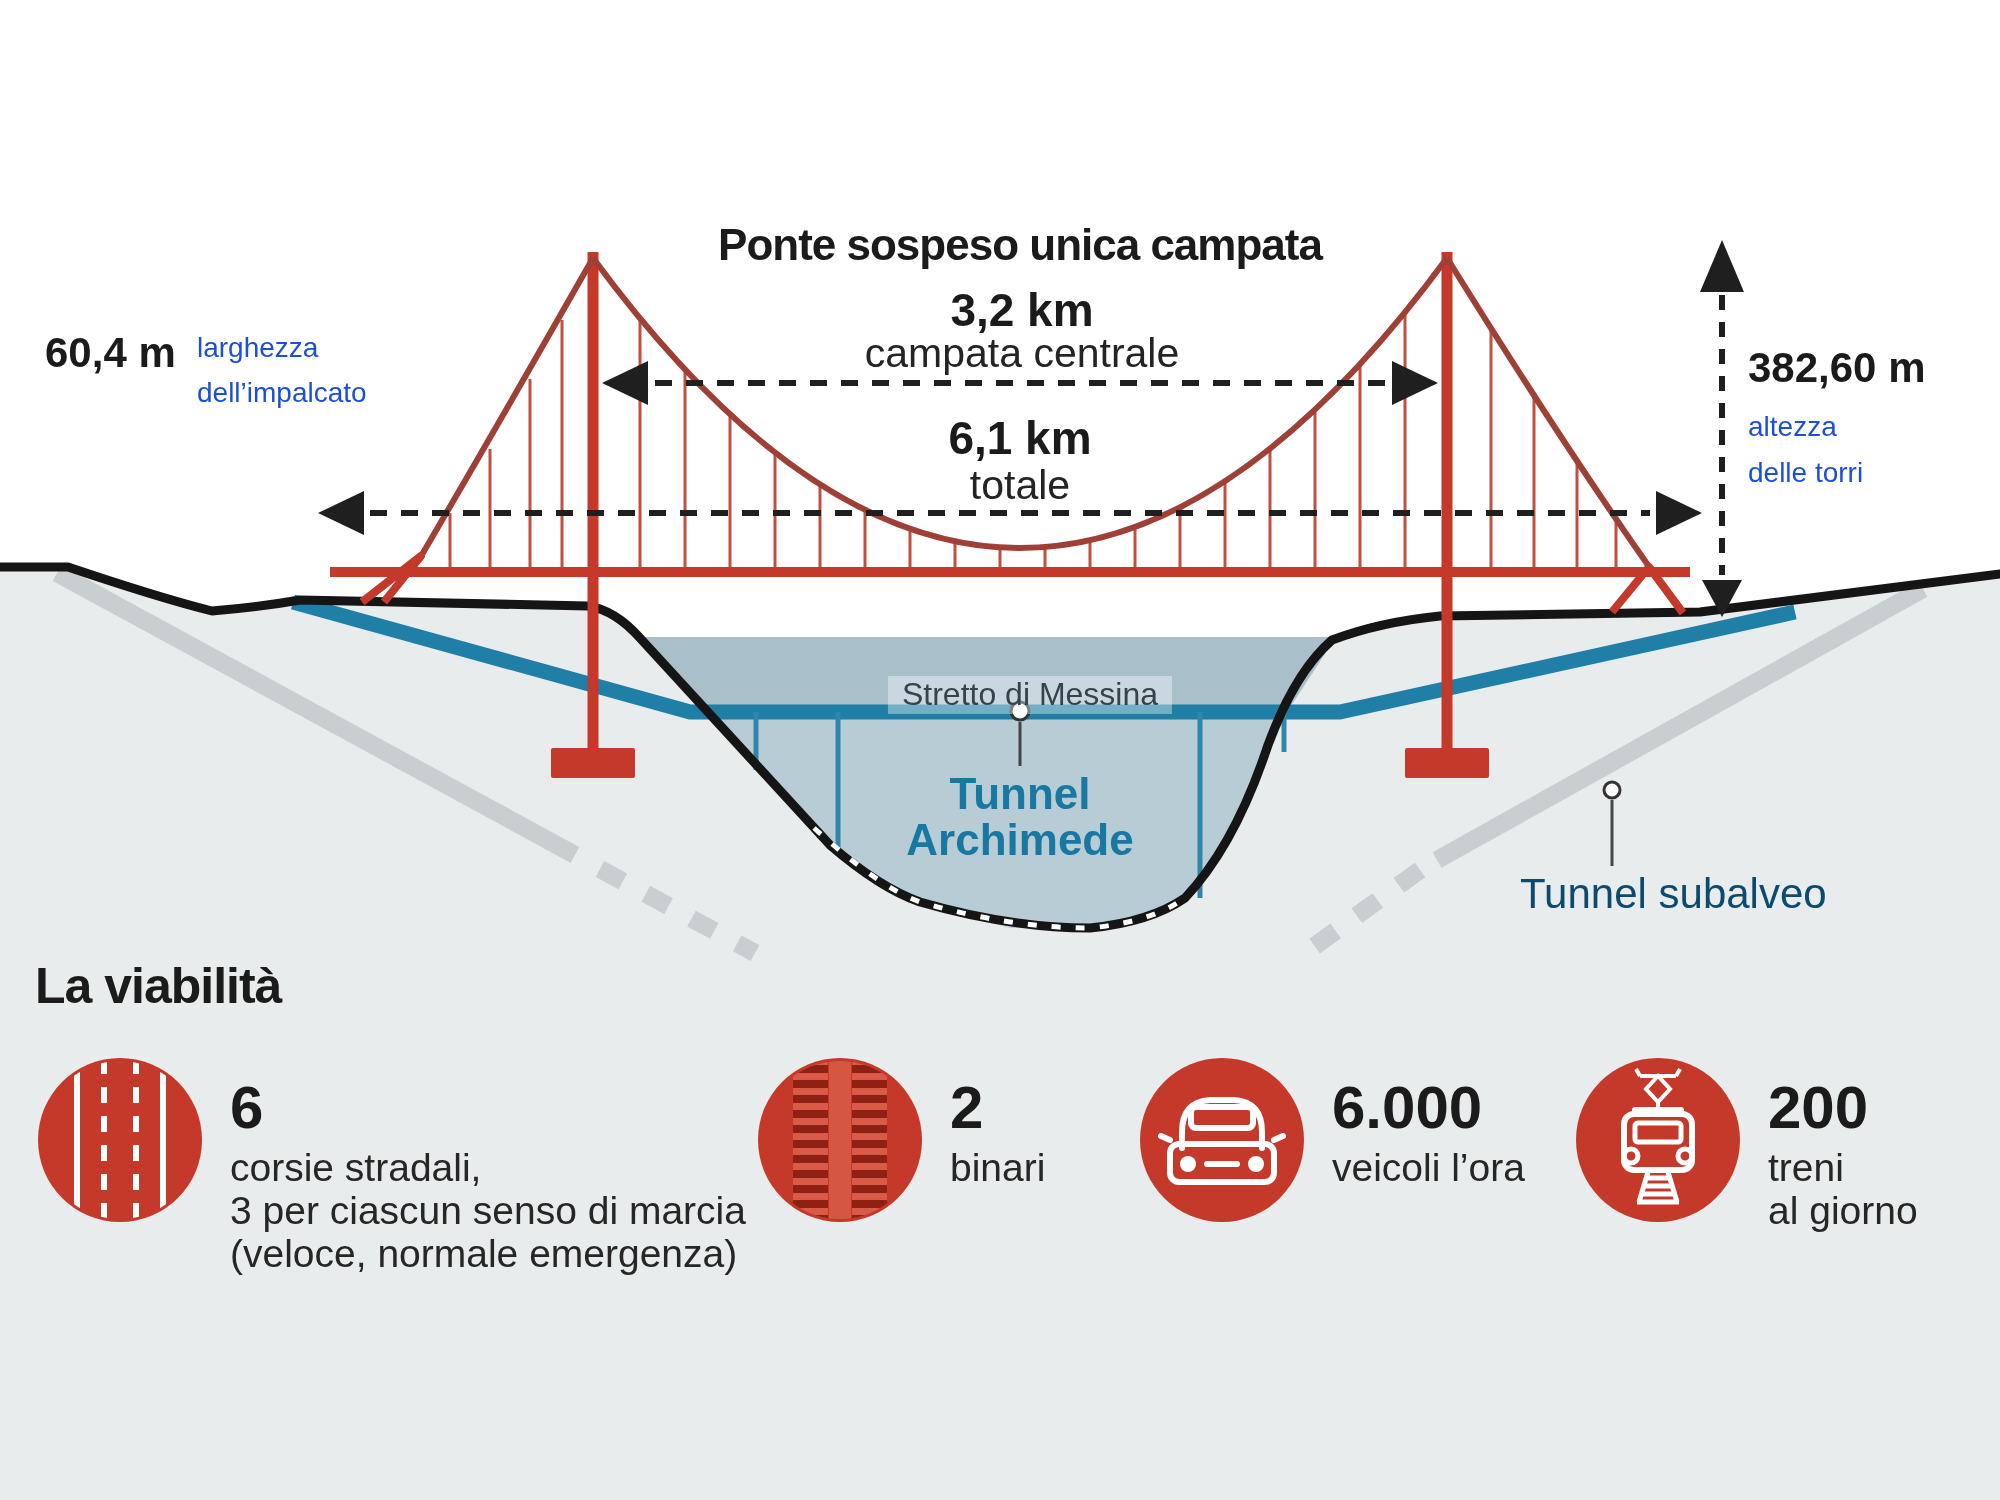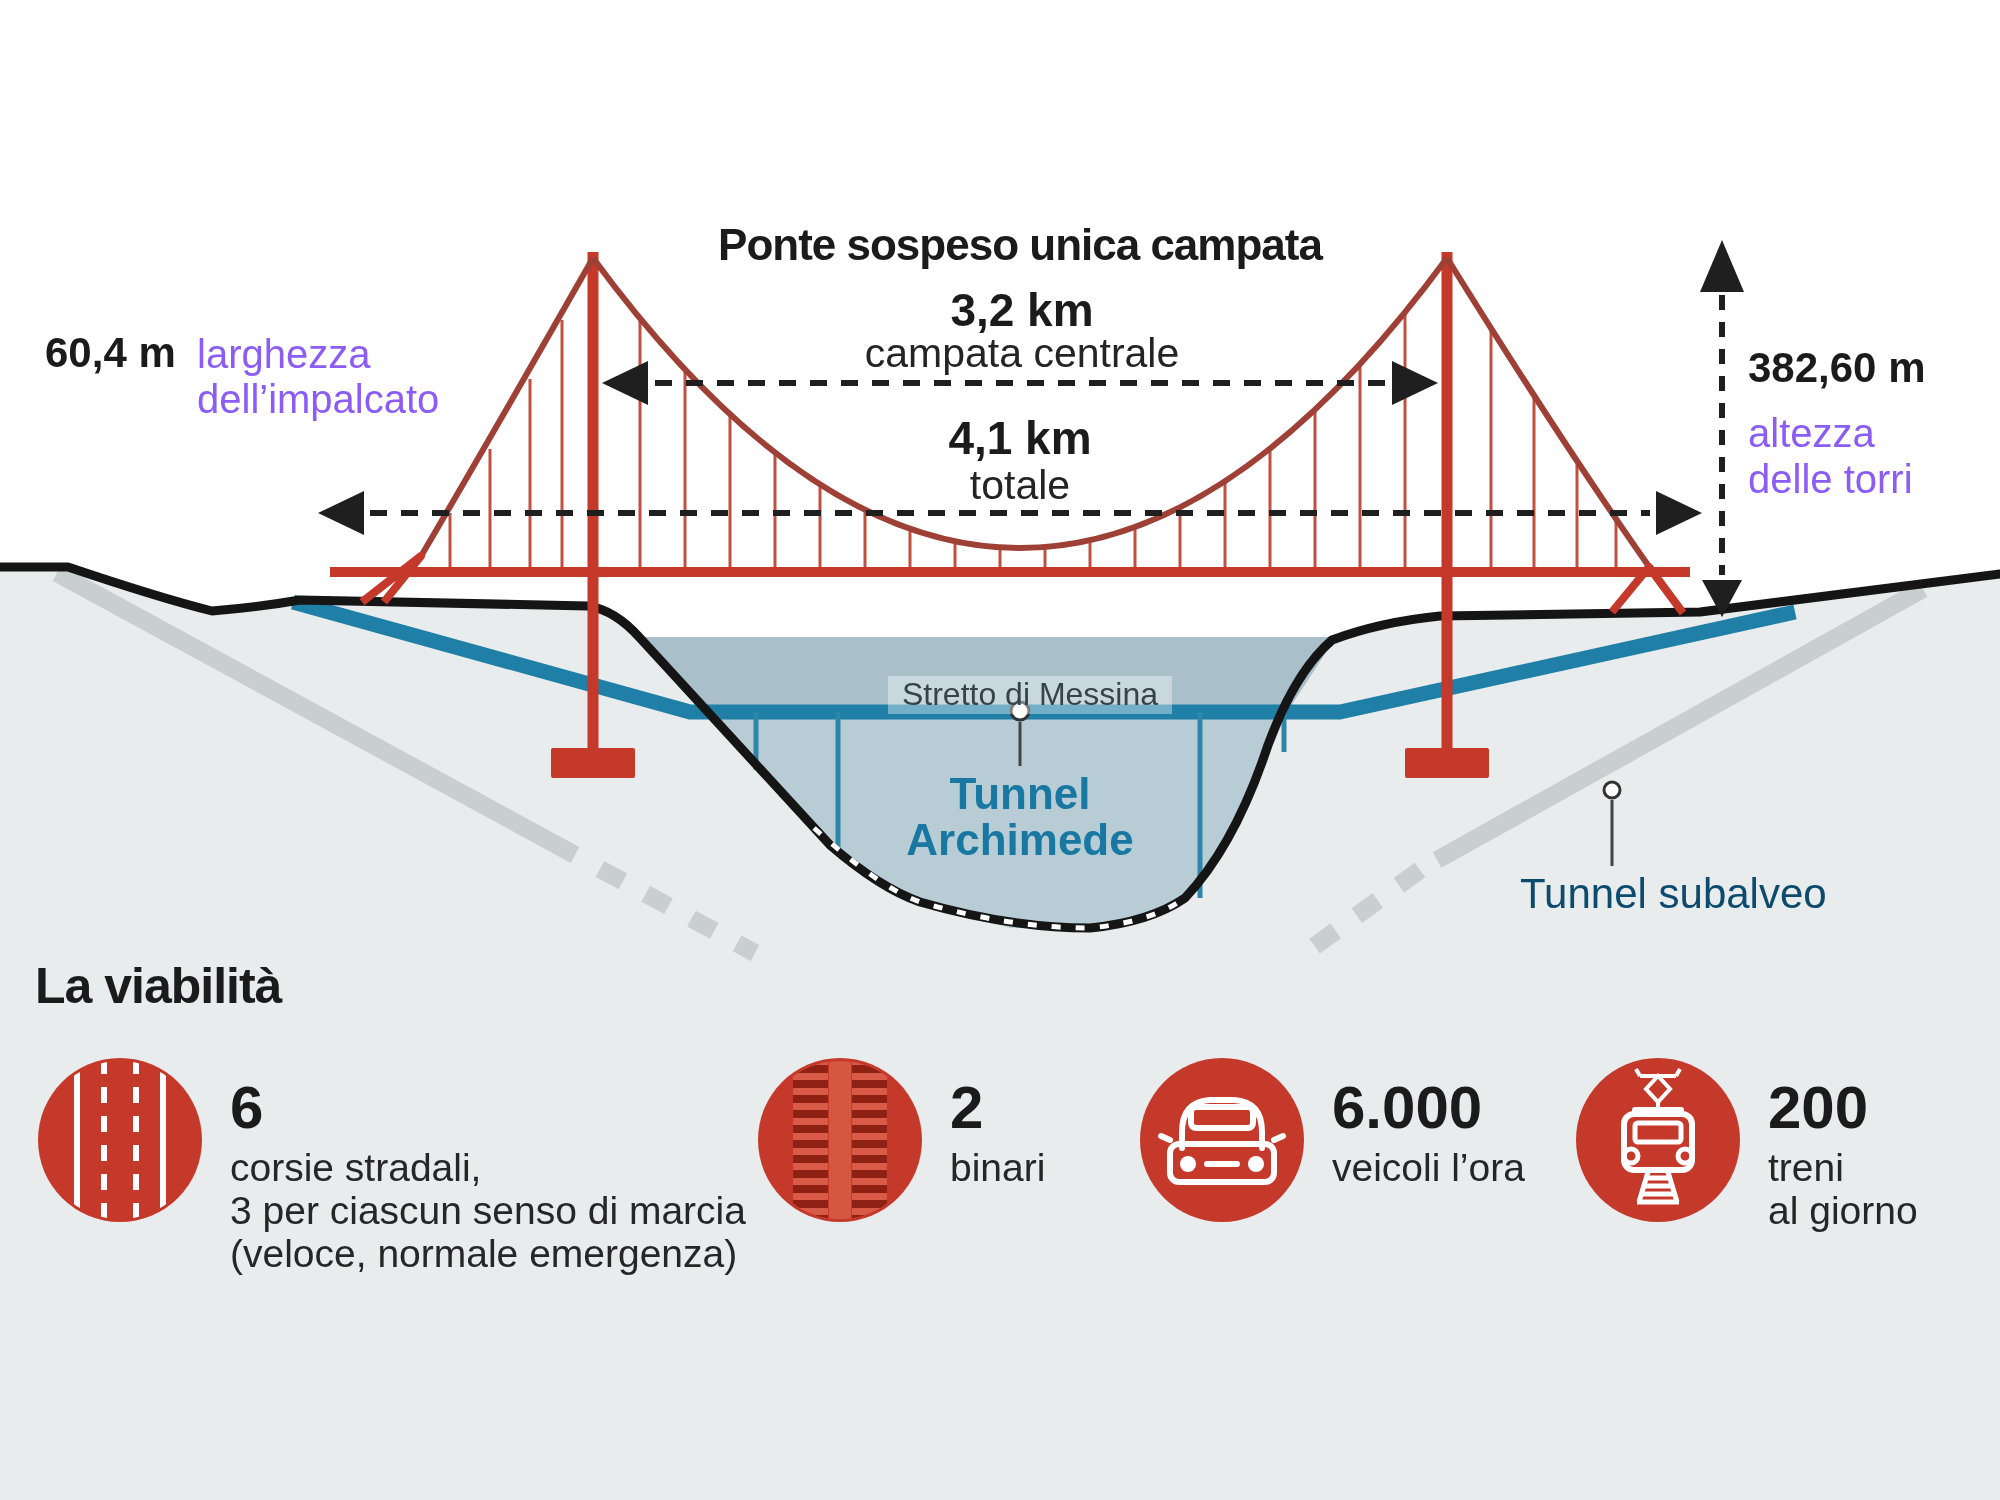--- a/index.html
+++ b/index.html
@@ -3,21 +3,21 @@
 <meta charset="utf-8">
 <style>
   html,body{margin:0;padding:0;background:#fff;}
   .canvas{position:relative;width:2000px;height:1500px;background:#fff;overflow:hidden;
           font-family:"Liberation Sans", sans-serif;color:#1b1b1b;}
   .layer{position:absolute;left:0;top:0;}
   .lbl{position:absolute;white-space:nowrap;line-height:1.05;}
   .ctr{transform:translateX(-50%);text-align:center;}
   .h1{font-size:50px;font-weight:bold;letter-spacing:-1px;}
   .dim-val{font-size:42px;font-weight:bold;}
-  .dim-lab{font-size:40px;color:#8b5cf6;}
+  .dim-lab{font-size:28px;color:#1d4ed8;}
   .bridge-title{font-size:44px;font-weight:bold;letter-spacing:-1px;}
   .km{font-size:46px;font-weight:bold;}
   .kmlab{font-size:41px;color:#242424;}
   .strait{font-size:32px;color:#36434b;background:rgba(255,255,255,.38);padding:2px 14px;margin-top:28px;}
   .tunnelA{font-size:44px;font-weight:bold;color:#1878a2;line-height:1.02;}
   .sub{font-size:42px;color:#0c4a6e;}
   .stat{position:absolute;top:1058px;display:flex;align-items:flex-start;gap:28px;}
   .stat .txt{padding-top:20px;}
   .stat .num{font-size:60px;font-weight:bold;line-height:1;}
   .stat .cap{font-size:39px;color:#262626;line-height:1.10;margin-top:9px;}
@@ -107,21 +107,21 @@
   </svg>
 
 
   <div class="lbl dim-val" style="left:45px;top:331px;">60,4 m</div>
   <div class="lbl dim-lab" style="left:197px;top:333px;">larghezza</div>
   <div class="lbl dim-lab" style="left:197px;top:378px;">dell’impalcato</div>
 
   <div class="lbl ctr bridge-title" style="left:1020px;top:222px;">Ponte sospeso unica campata</div>
   <div class="lbl ctr km" style="left:1022px;top:286px;">3,2 km</div>
   <div class="lbl ctr kmlab" style="left:1022px;top:332px;">campata centrale</div>
-  <div class="lbl ctr km" style="left:1020px;top:414px;">4,1 km</div>
+  <div class="lbl ctr km" style="left:1020px;top:414px;">6,1 km</div>
   <div class="lbl ctr kmlab" style="left:1020px;top:464px;">totale</div>
 
   <div class="lbl dim-val" style="left:1748px;top:346px;">382,60 m</div>
   <div class="lbl dim-lab" style="left:1748px;top:412px;">altezza</div>
   <div class="lbl dim-lab" style="left:1748px;top:458px;">delle torri</div>
 
   <div class="lbl ctr strait" style="left:1030px;top:648px;">Stretto di Messina</div>
 
   <div class="lbl ctr tunnelA" style="left:1020px;top:772px;">Tunnel</div>
   <div class="lbl ctr tunnelA" style="left:1020px;top:818px;">Archimede</div>

